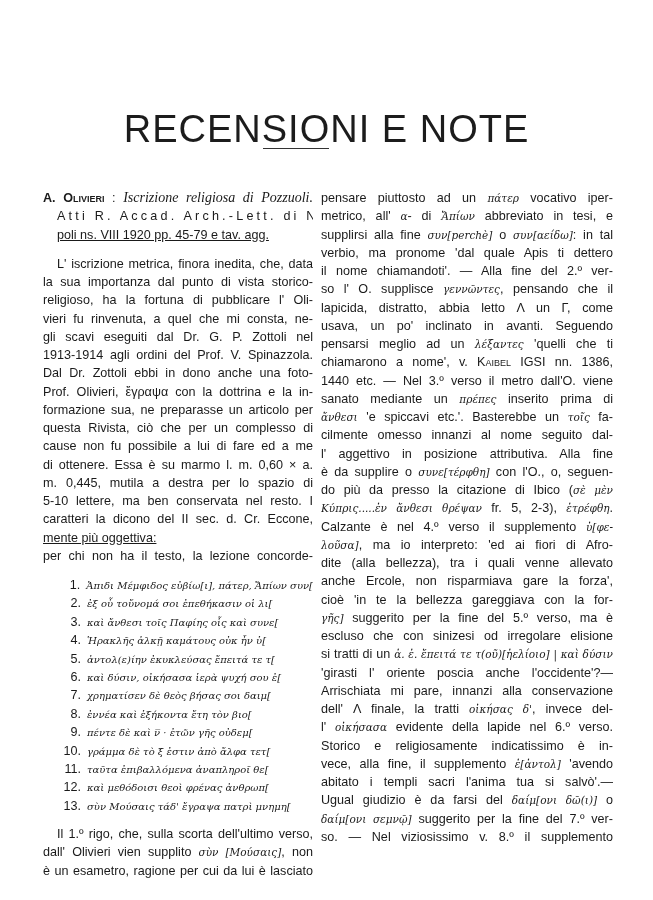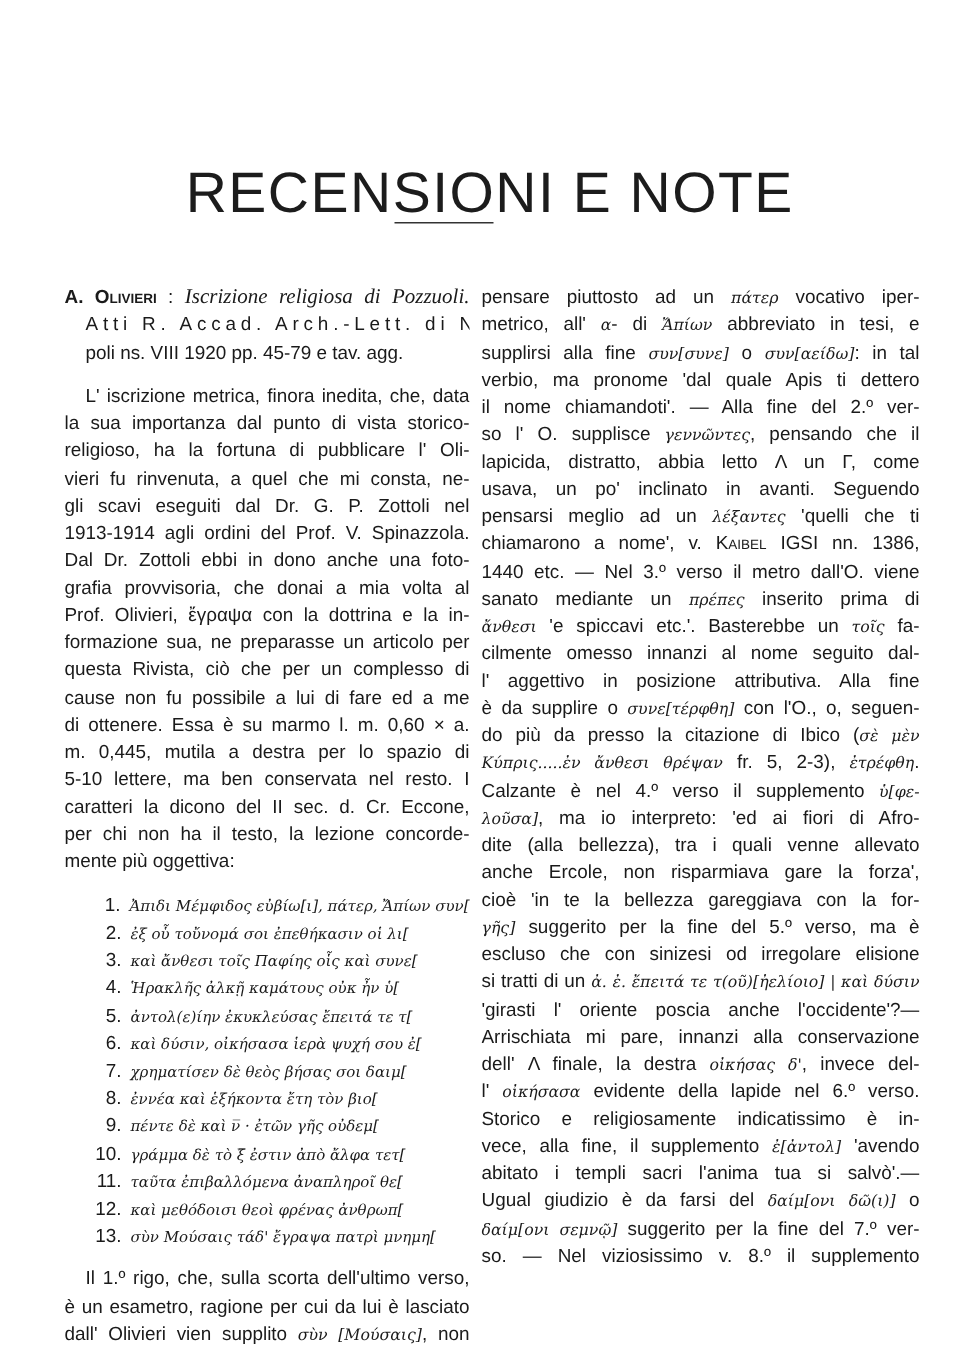--- a/index.html
+++ b/index.html
@@ -5,21 +5,21 @@
   html, body { margin: 0; padding: 0; background: #ffffff; }
   body { width: 653px; height: 900px; position: relative; overflow: hidden;
          font-family: "Liberation Sans", sans-serif; color: #1a1a1a; }
   .page-title { position: absolute; top: 108px; left: 0; width: 653px; text-align: center;
     font-family: "Liberation Sans", sans-serif; font-size: 38px; letter-spacing: 1px; color: #1c1c1c; }
   .title-rule { position: absolute; top: 148px; left: 263px; width: 66px; height: 1px; background: #333; }
   .col { position: absolute; top: 189px; font-size: 12.6px; line-height: 18.25px; }
   .col-left { left: 43px; width: 270px; }
   .col-right { left: 321px; width: 292px; }
   .ln { display: block; white-space: nowrap; text-align: justify; text-align-last: justify; height: 18.25px; overflow: hidden; }
-  .ln.last { text-align-last: left; }
+  .ln.last { text-align-last: left; text-decoration: underline; }
   .ind { padding-left: 14px; }
   .gap { height: 11px; }
   .gr { font-family: "DejaVu Serif", serif; font-style: italic; font-size: 10.5px; }
   .it { font-family: "Liberation Serif", serif; font-style: italic; font-size: 14px; }
   .sc { font-variant: small-caps; }
   .spaced { letter-spacing: 3.2px; }
   .verses { margin: 11px 0 10px 0; }
   .verse { display: flex; height: 18.4px; align-items: baseline; }
   .vnum { width: 38px; text-align: right; padding-right: 6px; font-size: 12.6px; }
   .vtext { font-family: "DejaVu Serif", serif; font-style: italic; font-size: 10px; white-space: nowrap; }
@@ -36,31 +36,30 @@
   <span class="ln ind last">poli ns. VIII 1920 pp. 45-79 e tav. agg.</span>
   <div class="gap"></div>
   <div id="para1">
       <span class="ln ind">L' iscrizione metrica, finora inedita, che, data</span>
       <span class="ln">la sua importanza dal punto di vista storico-</span>
       <span class="ln">religioso, ha la fortuna di pubblicare l' Oli-</span>
       <span class="ln">vieri fu rinvenuta, a quel che mi consta, ne-</span>
       <span class="ln">gli scavi eseguiti dal Dr. G. P. Zottoli nel</span>
       <span class="ln">1913-1914 agli ordini del Prof. V. Spinazzola.</span>
       <span class="ln">Dal Dr. Zottoli ebbi in dono anche una foto-</span>
-      <span class="ln">grafia provvisoria, che donai a mia volta al</span>
       <span class="ln">Prof. Olivieri, ἔγραψα con la dottrina e la in-</span>
       <span class="ln">formazione sua, ne preparasse un articolo per</span>
       <span class="ln">questa Rivista, ciò che per un complesso di</span>
       <span class="ln">cause non fu possibile a lui di fare ed a me</span>
       <span class="ln">di ottenere. Essa è su marmo l. m. 0,60 × a.</span>
       <span class="ln">m. 0,445, mutila a destra per lo spazio di</span>
       <span class="ln">5-10 lettere, ma ben conservata nel resto. I</span>
       <span class="ln">caratteri la dicono del II sec. d. Cr. Eccone,</span>
+      <span class="ln last">mente più oggettiva:</span>
       <span class="ln">per chi non ha il testo, la lezione concorde-</span>
-      <span class="ln last">mente più oggettiva:</span>
     </div>
   <div class="verses" id="verses">
       <div class="verse">
         <span class="vnum">1.</span>
         <span class="vtext">Ἀπιδι Μέμφιδος εὐβίω[ι], πάτερ, Ἄπίων συν[</span>
       </div>
       <div class="verse">
         <span class="vnum">2.</span>
         <span class="vtext">ἐξ οὗ τοὔνομά σοι ἐπεθήκασιν οἱ λι[</span>
       </div>
@@ -104,30 +103,30 @@
         <span class="vnum">12.</span>
         <span class="vtext">καὶ μεθόδοισι θεοὶ φρένας ἀνθρωπ[</span>
       </div>
       <div class="verse">
         <span class="vnum">13.</span>
         <span class="vtext">σὺν Μούσαις τάδ' ἔγραψα πατρὶ μνημη[</span>
       </div>
     </div>
   <div id="para2">
       <span class="ln ind"><span>Il 1.º rigo, che, sulla scorta dell'ultimo verso,</span></span>
+      <span class="ln"><span>dall' Olivieri vien supplito </span><span class="gr">σὺν [Μούσαις]</span><span>, non</span></span>
       <span class="ln"><span>è un esametro, ragione per cui da lui è lasciato</span></span>
-      <span class="ln"><span>dall' Olivieri vien supplito </span><span class="gr">σὺν [Μούσαις]</span><span>, non</span></span>
       <span class="ln"></span>
     </div>
 </div>
 
 <div class="col col-right" id="right">
     <span class="ln"><span>pensare piuttosto ad un </span><span class="gr">πάτερ</span><span> vocativo iper-</span></span>
     <span class="ln"><span>metrico, all' </span><span class="gr">α</span><span>- di </span><span class="gr">Ἄπίων</span><span> abbreviato in tesi, e</span></span>
-    <span class="ln"><span>supplirsi alla fine </span><span class="gr">συν[συνε]</span><span> o </span><span class="gr">συν[αείδω]</span><span>: in tal</span></span>
+    <span class="ln"><span>supplirsi alla fine </span><span class="gr">συν[perchè]</span><span> o </span><span class="gr">συν[αείδω]</span><span>: in tal</span></span>
     <span class="ln"><span>verbio, ma pronome 'dal quale Apis ti dettero</span></span>
     <span class="ln"><span>il nome chiamandoti'. — Alla fine del 2.º ver-</span></span>
     <span class="ln"><span>so l' O. supplisce </span><span class="gr">γεννῶντες</span><span>, pensando che il</span></span>
     <span class="ln"><span>lapicida, distratto, abbia letto Λ un Γ, come</span></span>
     <span class="ln"><span>usava, un po' inclinato in avanti. Seguendo</span></span>
     <span class="ln"><span>pensarsi meglio ad un </span><span class="gr">λέξαντες</span><span> 'quelli che ti</span></span>
     <span class="ln"><span>chiamarono a nome', v. </span><span class="sc">Kaibel</span><span> IGSI nn. 1386,</span></span>
     <span class="ln"><span>1440 etc. — Nel 3.º verso il metro dall'O. viene</span></span>
     <span class="ln"><span>sanato mediante un </span><span class="gr">πρέπες</span><span> inserito prima di</span></span>
     <span class="ln"><span class="gr">ἄνθεσι</span><span> 'e spiccavi etc.'. Basterebbe un </span><span class="gr">τοῖς</span><span> fa-</span></span>
@@ -139,21 +138,21 @@
     <span class="ln"><span>Calzante è nel 4.º verso il supplemento </span><span class="gr">ὑ[φε-</span></span>
     <span class="ln"><span class="gr">λοῦσα]</span><span>, ma io interpreto: 'ed ai fiori di Afro-</span></span>
     <span class="ln"><span>dite (alla bellezza), tra i quali venne allevato</span></span>
     <span class="ln"><span>anche Ercole, non risparmiava gare la forza',</span></span>
     <span class="ln"><span>cioè 'in te la bellezza gareggiava con la for-</span></span>
     <span class="ln"><span class="gr">γῆς]</span><span> suggerito per la fine del 5.º verso, ma è</span></span>
     <span class="ln"><span>escluso che con sinizesi od irregolare elisione</span></span>
     <span class="ln"><span>si tratti di un </span><span class="gr">ἀ. ἐ. ἔπειτά τε τ(οῦ)[ἠελίοιο] | καὶ δύσιν</span></span>
     <span class="ln"><span>'girasti l' oriente poscia anche l'occidente'?—</span></span>
     <span class="ln"><span>Arrischiata mi pare, innanzi alla conservazione</span></span>
-    <span class="ln"><span>dell' Λ finale, la destra </span><span class="gr">οἰκήσας δ'</span><span>, invece del-</span></span>
+    <span class="ln"><span>dell' Λ finale, la tratti </span><span class="gr">οἰκήσας δ'</span><span>, invece del-</span></span>
     <span class="ln"><span>l' </span><span class="gr">οἰκήσασα</span><span> evidente della lapide nel 6.º verso.</span></span>
     <span class="ln"><span>Storico e religiosamente indicatissimo è in-</span></span>
     <span class="ln"><span>vece, alla fine, il supplemento </span><span class="gr">ἐ[ἀντολ]</span><span> 'avendo</span></span>
     <span class="ln"><span>abitato i templi sacri l'anima tua si salvò'.—</span></span>
     <span class="ln"><span>Ugual giudizio è da farsi del </span><span class="gr">δαίμ[ονι δῶ(ι)]</span><span> o</span></span>
     <span class="ln"><span class="gr">δαίμ[ονι σεμνῷ]</span><span> suggerito per la fine del 7.º ver-</span></span>
     <span class="ln"><span>so. — Nel viziosissimo v. 8.º il supplemento</span></span>
   </div>
 
 </body></html>

